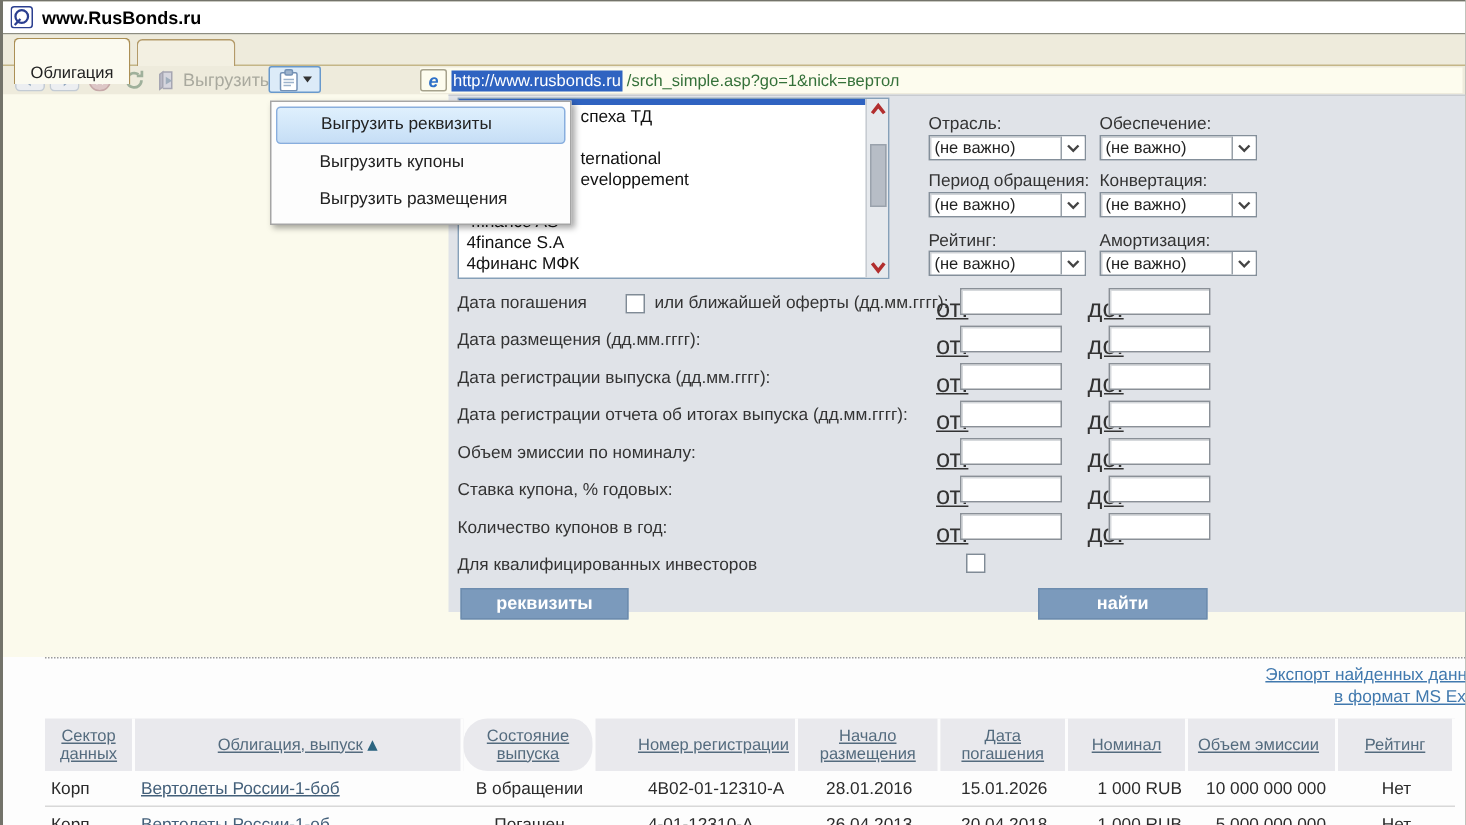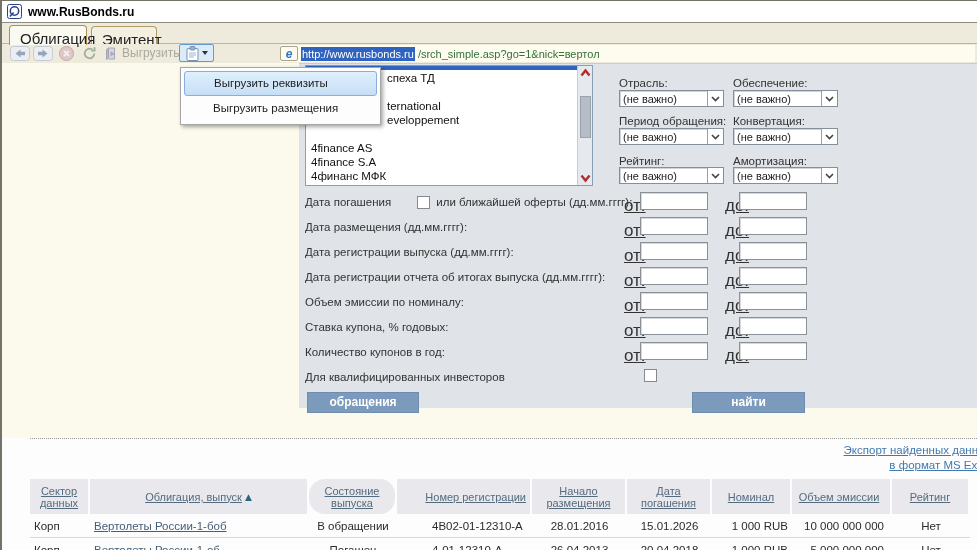--- a/index.html
+++ b/index.html
@@ -17,21 +17,21 @@
     padding-left:5px; font-weight:bold; font-size:12px; color:#000;
   }
   
   .tabstrip {
     position:absolute; left:0; top:22px; right:0; height:21px; background:#eeebdc;
     border-bottom:1px solid #c4b687;
   }
   .tab {
     position:absolute; top:3px; height:19px; line-height:17px; text-align:center;
     border:1px solid #b39a69; border-bottom:none; border-radius:4px 4px 0 0;
-    background:#f3f0e2; color:#222; padding:4px 10px; font-size:15px;
+    background:#f3f0e2; color:#222; padding:15px 10px; font-size:11px;
   }
   .tab.active { top:2px; height:20px; background:#fbfaf0; z-index:2; border-color:#ab8f55; }
   
   .toolbar {
     position:absolute; left:0; top:43px; right:0; height:19px; background:#eeebdc;
   }
   .tb { position:absolute; top:2px; display:flex; align-items:center; }
   .tb-label { color:#a9a99e; font-size:12px; }
   .clipbtn {
     position:absolute; left:177px; top:0; width:35px; height:18px;
@@ -337,21 +337,21 @@
       <div class="fromto" style="left:325px; top:282px;">от:</div>
       <div class="tinput" style="left:341px; top:278px;"></div>
       <div class="fromto" style="left:426px; top:282px;">до:</div>
       <div class="tinput" style="left:440px; top:278px;"></div>
 
       <div class="frow" style="top:303px;">
         <span class="lbl">Для квалифицированных инвесторов</span>
       </div>
       <span class="checkbox" style="position:absolute; left:345px; top:305px;"></span>
 
-      <div class="webbtn" style="left:8px; top:328px; width:112px;">обращения</div>
+      <div class="webbtn" style="left:8px; top:328px; width:112px;">реквизиты</div>
       <div class="webbtn" style="left:393px; top:328px; width:113px;">найти</div>
     </div>
   </div>
 
   <div class="results">
     <div class="dotted"></div>
     <div class="export">
       <div><a>Экспорт найденных данных</a></div>
       <div><a>в формат MS Excel</a></div>
     </div>
@@ -406,16 +406,17 @@
         <div class="dcell c5">20.04.2018</div>
         <div class="dcell c6">1 000 RUB</div>
         <div class="dcell c7">5 000 000 000</div>
         <div class="dcell c8">Нет</div>
       </div>
     </div>
   </div>
 
   <div class="menu">
     <div class="mitem hot">Выгрузить реквизиты</div>
+    <div class="mitem">Выгрузить купоны</div>
     <div class="mitem">Выгрузить размещения</div>
   </div>
 
 </div>
 
 </body></html>

